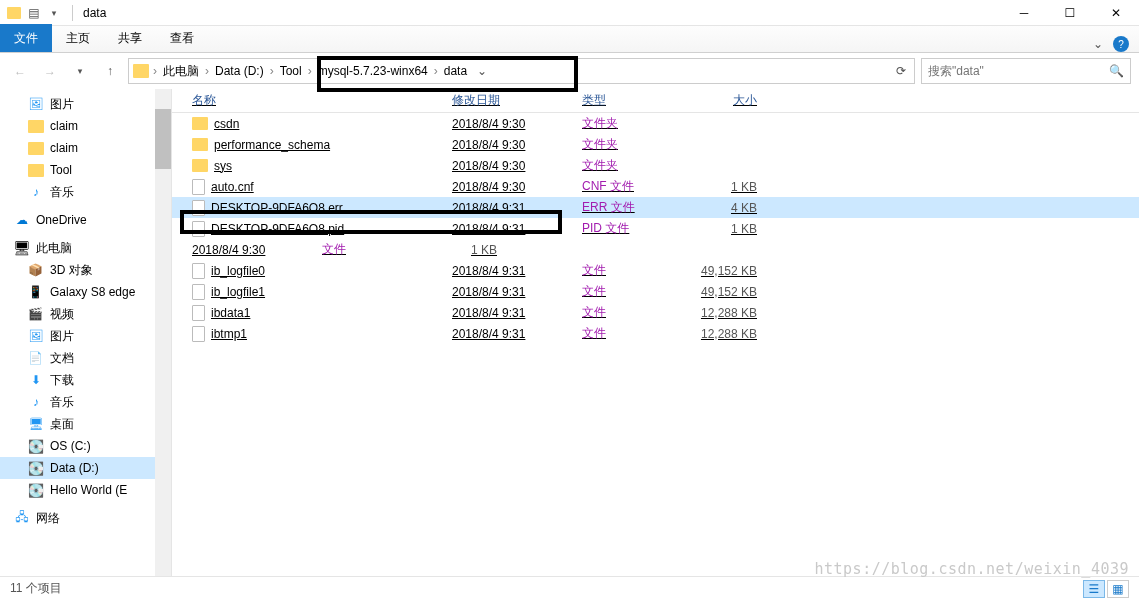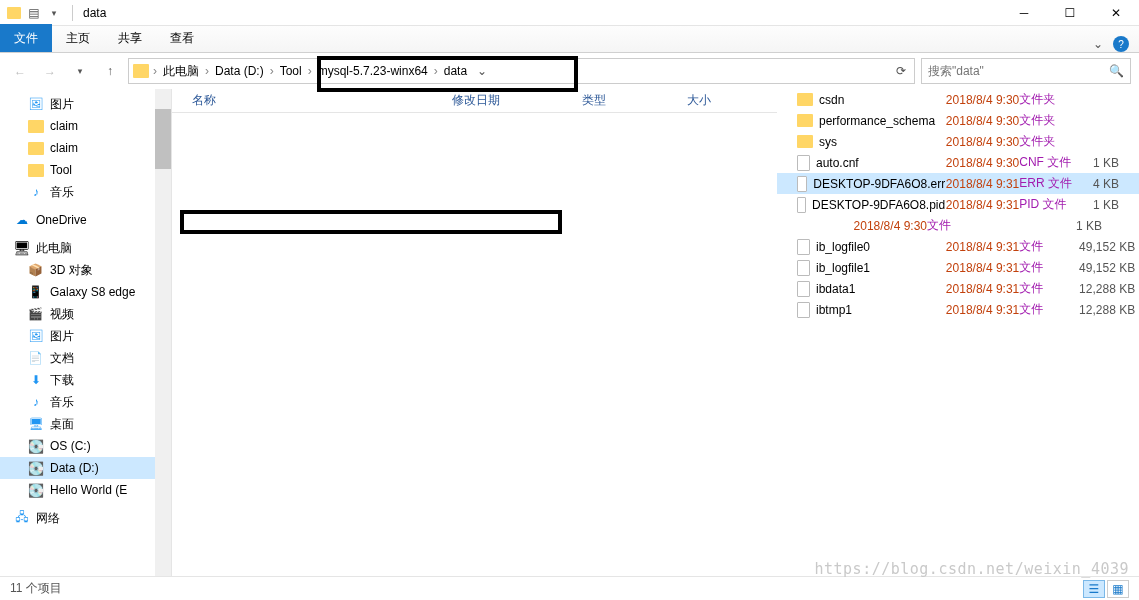--- a/index.html
+++ b/index.html
@@ -32,33 +32,33 @@
 .sbitem{display:flex;align-items:center;height:22px;padding-left:28px;cursor:pointer;gap:6px;}
 .sbitem.root{padding-left:14px;}
 .sbitem.active{background:#cce8ff;}
 .sbicon{width:16px;height:16px;display:flex;align-items:center;justify-content:center;}
 .sbicon.folder{width:16px;height:13px;background:#ffd666;border-radius:1px;}
 .sbicon.pc::before{content:"🖥";font-size:14px;}
 .sbicon.drive::before{content:"💽";font-size:13px;}
 .sbicon.net{color:#2196f3;}
 .scrollbar{position:absolute;right:0;top:0;width:16px;height:100%;background:#f0f0f0;}
 .scrollthumb{position:absolute;right:0;top:20px;width:16px;height:60px;background:#c0c0c0;}
-.content{flex:1;display:flex;flex-direction:row;overflow:hidden;}
+.content{flex:1;display:flex;flex-direction:column;overflow:hidden;text-decoration:underline;}
 .cols{display:flex;height:24px;align-items:center;border-bottom:1px solid #e5e5e5;color:#2b5797;padding-left:20px;}
 .col{cursor:pointer;}
 .col.name{width:260px;}
 .col.date{width:130px;}
 .col.type{width:105px;}
-.col.size{width:90px;text-align:left;padding-right:20px;}
+.col.size{width:90px;text-align:right;padding-right:20px;}
 .rows{flex:1;overflow:auto;}
 .row{display:flex;align-items:center;height:21px;padding-left:20px;cursor:pointer;}
 .row.sel{background:#cce8ff;}
 .rcell{white-space:nowrap;overflow:hidden;}
 .rcell.name{width:260px;display:flex;align-items:center;gap:6px;}
-.rcell.date{width:130px;color:#c2410c;text-align:right;}
+.rcell.date{width:130px;color:#000000;}
 .rcell.type{width:105px;color:#a21caf;}
 .rcell.size{width:90px;text-align:right;padding-right:20px;color:#555;}
 .ficon{width:16px;height:16px;display:flex;align-items:center;justify-content:center;}
 .ficon.folder{width:16px;height:13px;background:#ffd666;border-radius:1px;}
 .ficon.file{width:13px;height:16px;border:1px solid #bbb;background:#fff;border-radius:1px;}
 .status{height:24px;border-top:1px solid #e5e5e5;display:flex;align-items:center;padding:0 10px;color:#555;}
 .status .viewbtns{margin-left:auto;display:flex;gap:2px;}
 .viewbtn{width:22px;height:18px;border:1px solid #ccc;display:flex;align-items:center;justify-content:center;color:#1979ca;cursor:pointer;}
 .viewbtn.active{background:#cce8ff;border-color:#7ab8e8;}
 .highlight1{position:absolute;border:4px solid #000;pointer-events:none;z-index:100;}

